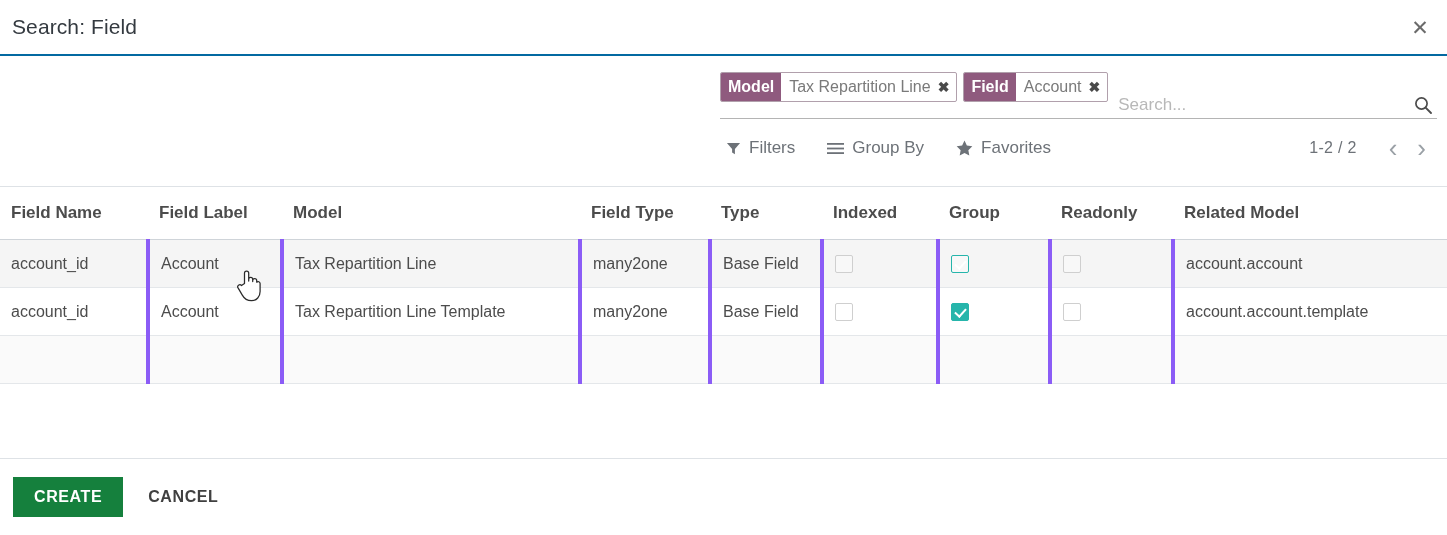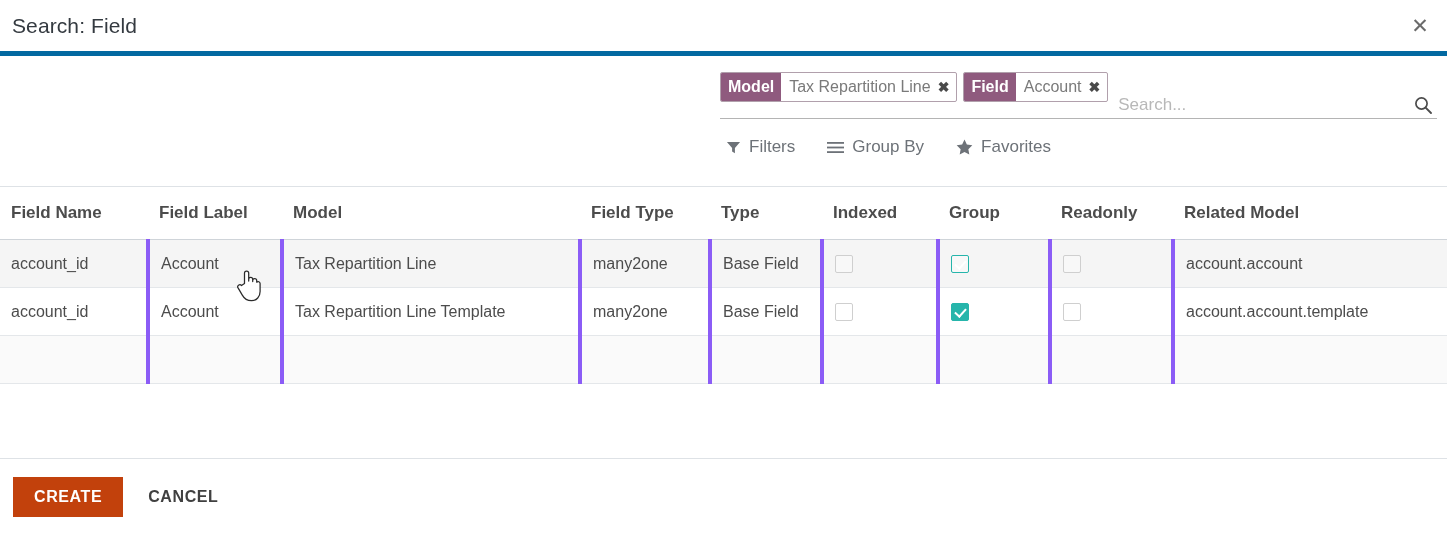--- a/index.html
+++ b/index.html
@@ -15,21 +15,21 @@
     font-family: "Liberation Sans", sans-serif;
     color: #4c4c4c;
     overflow: hidden;
     position: relative;
   }
 
   
   .modal-header {
     position: relative;
     height: 56px;
-    border-bottom: 5px solid #0369a1;
+    border-bottom: 2px solid #0369a1;
     display: flex;
     align-items: center;
   }
   .modal-title {
     font-size: 21px;
     font-weight: 400;
     color: #343a40;
     padding-left: 12px;
     letter-spacing: .1px;
   }
@@ -258,21 +258,21 @@
     right: 0;
     bottom: 0;
     height: 77px;
     border-top: 1px solid #dee2e6;
     display: flex;
     align-items: center;
     padding-left: 13px;
     background: #fff;
   }
   .btn-create {
-    background: #c2410c;
+    background: #15803d;
     color: #ffffff;
     border: none;
     font-size: 16px;
     font-weight: 700;
     letter-spacing: .6px;
     padding: 11px 21px;
     cursor: pointer;
     font-family: "Liberation Sans", sans-serif;
   }
   .btn-cancel {
@@ -367,20 +367,25 @@
         <span class="ic">
           <svg width="17" height="16" viewBox="0 0 18 17">
             <path d="M9 0.6 L11.5 5.9 L17.3 6.7 L13.1 10.8 L14.1 16.6 L9 13.8 L3.9 16.6 L4.9 10.8 L0.7 6.7 L6.5 5.9 Z" fill="#6d7278"></path>
           </svg>
         </span>
         <span>Favorites</span>
       </button>
 
     </div>
 
+    <div class="pager">
+      <span class="pager-value">1-2 / 2</span>
+      <button class="pager-arrow">‹</button>
+      <button class="pager-arrow">›</button>
+    </div>
   </div>
 
 </div>
 
 <div class="table-wrap">
   <table class="list">
     <colgroup>
       <col style="width:148px">
       <col style="width:134px">
       <col style="width:298px">

